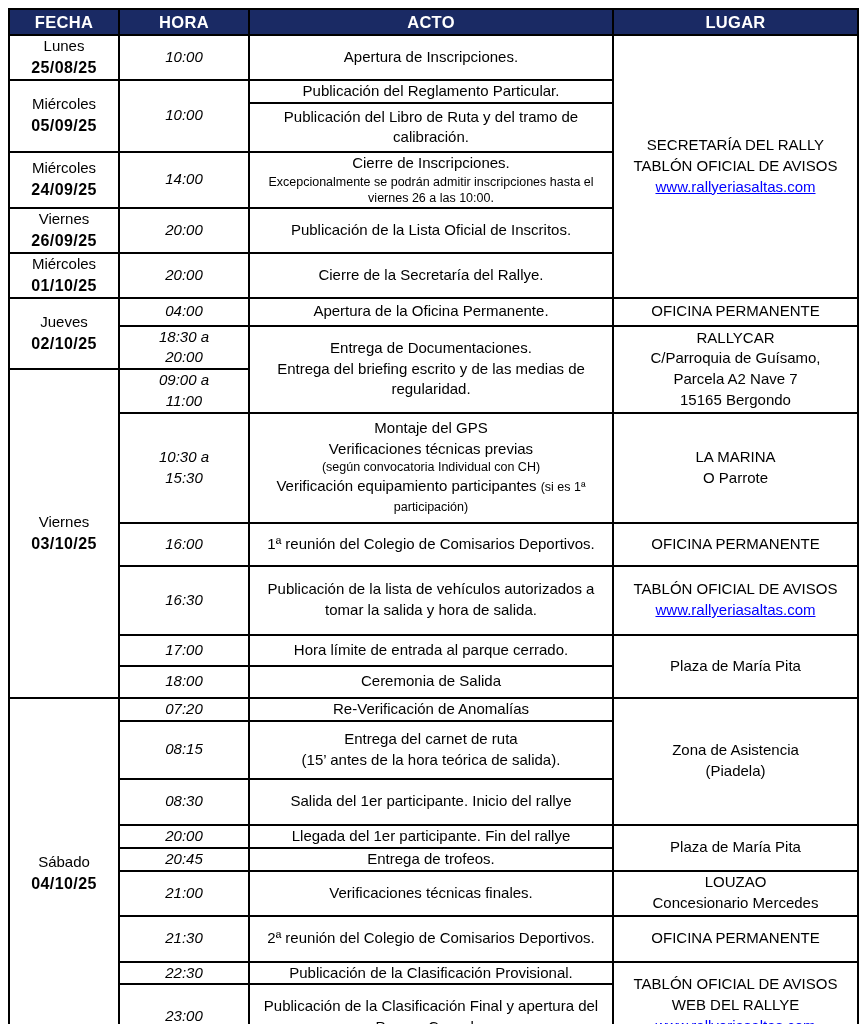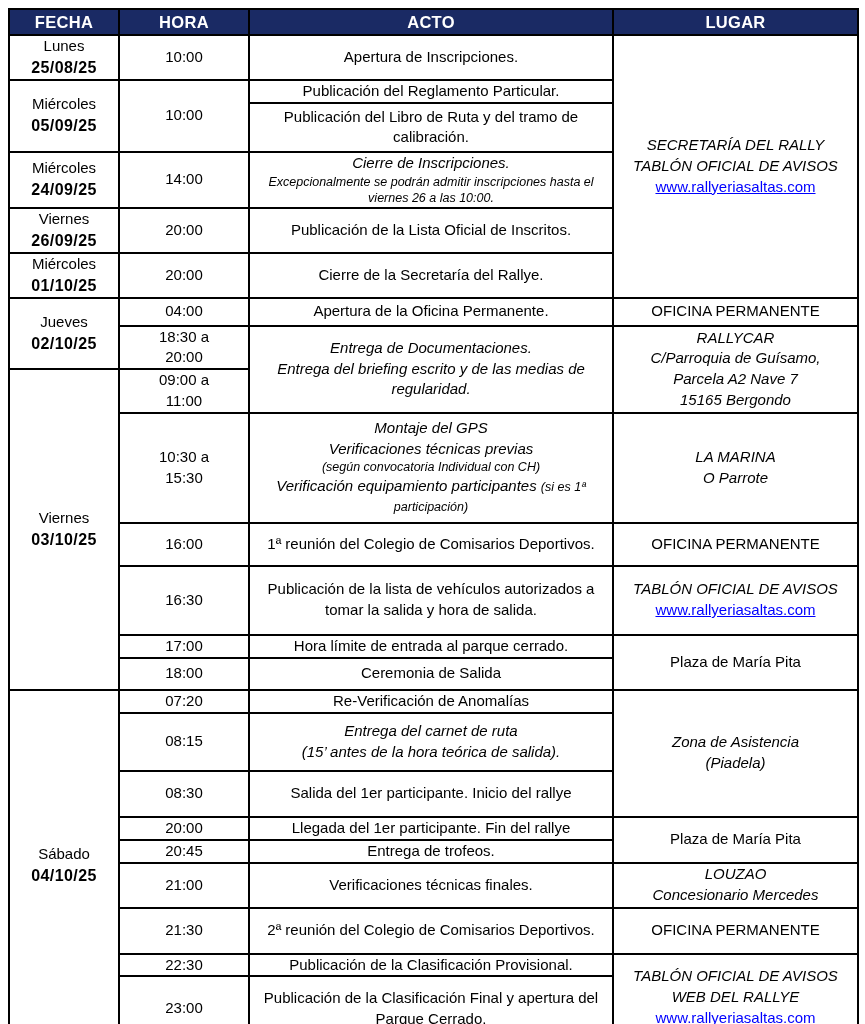--- a/index.html
+++ b/index.html
@@ -36,22 +36,22 @@
   th{
     background:var(--header-bg);
     color:#fff;
     font-weight:bold;
     font-size:16.5px;
     height:24px;
     letter-spacing:.3px;
   }
   .day{display:block;font-size:15px;}
   .dnum{display:block;font-weight:bold;font-size:16px;letter-spacing:.4px;}
-  .hora{white-space:pre-line;}
-  .ln{display:block;font-style:italic;}
+  .hora{white-space:pre-line;font-style:italic;}
+  .ln{display:block;}
   .small{font-size:12.5px;line-height:1.3;}
   a.site{
     color:var(--link);
     text-decoration:underline;
     cursor:pointer;
     display:block;
   }
 </style>
 </head>
 <body>
@@ -182,21 +182,21 @@
       <td>OFICINA PERMANENTE</td>
     </tr>
     <tr style="height:69px">
       <td class="hora">16:30</td>
       <td>Publicación de la lista de vehículos autorizados a tomar la salida y hora de salida.</td>
       <td>
         <span class="ln">TABLÓN OFICIAL DE AVISOS</span>
         <a class="site">www.rallyeriasaltas.com</a>
       </td>
     </tr>
-    <tr style="height:23px">
+    <tr style="height:31px">
       <td class="hora">17:00</td>
       <td>Hora límite de entrada al parque cerrado.</td>
       <td rowspan="2">Plaza de María Pita</td>
     </tr>
     <tr style="height:32px">
       <td class="hora">18:00</td>
       <td>Ceremonia de Salida</td>
     </tr>
 
     <tr style="height:23px">

